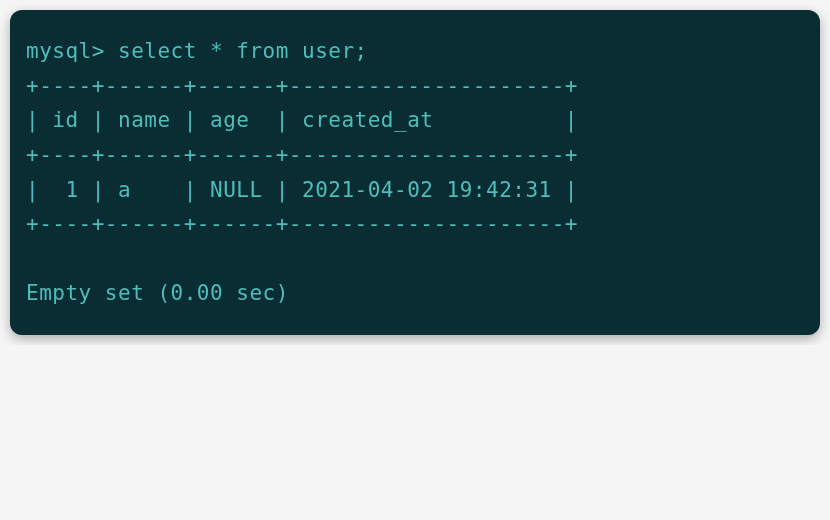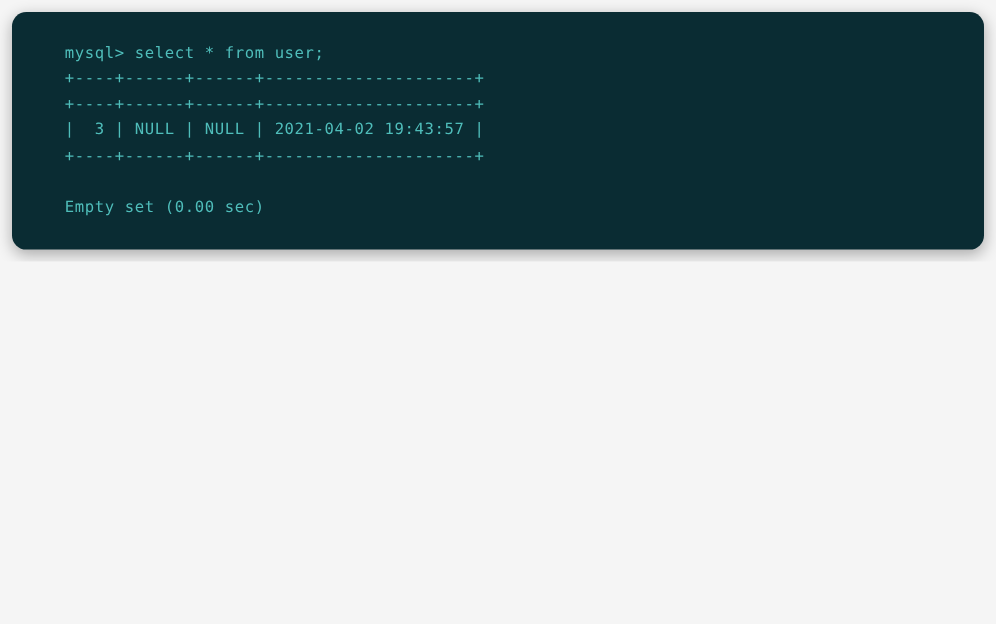--- a/index.html
+++ b/index.html
@@ -8,40 +8,41 @@
       box-sizing: border-box;
     }
     body {
       background: #f5f5f5;
       padding: 10px;
       font-family: 'Menlo', 'Monaco', 'Consolas', monospace;
     }
     .terminal {
       background: #0a2c33;
       border-radius: 12px;
-      padding: 24px 44px;
+      padding: 24px 16px;
       width: 810px;
       box-shadow: 0 4px 12px rgba(0,0,0,0.3);
       color: #4fbdba;
-      font-size: 13px;
+      font-size: 21px;
       line-height: 1.65;
       letter-spacing: 0.5px;
     }
     .line {
       white-space: pre;
       font-family: 'Menlo', 'Monaco', 'Consolas', monospace;
     }
     .blank-line {
       height: 1.65em;
     }
   </style>
 </head>
 <body>
 
 <div class="terminal">
   <div class="line">mysql&gt; select * from user;</div>
   <div class="line">+----+------+------+---------------------+</div>
+  <div class="line">| id | name | age  | created_at          |</div>
   <div class="line">+----+------+------+---------------------+</div>
-  <div class="line">|  3 | NULL | NULL | 2021-04-02 19:43:57 |</div>
+  <div class="line">|  1 | a    | NULL | 2021-04-02 19:42:31 |</div>
   <div class="line">+----+------+------+---------------------+</div>
   <div class="blank-line"></div>
   <div class="line">Empty set (0.00 sec)</div>
 </div>
 
 </body></html>

